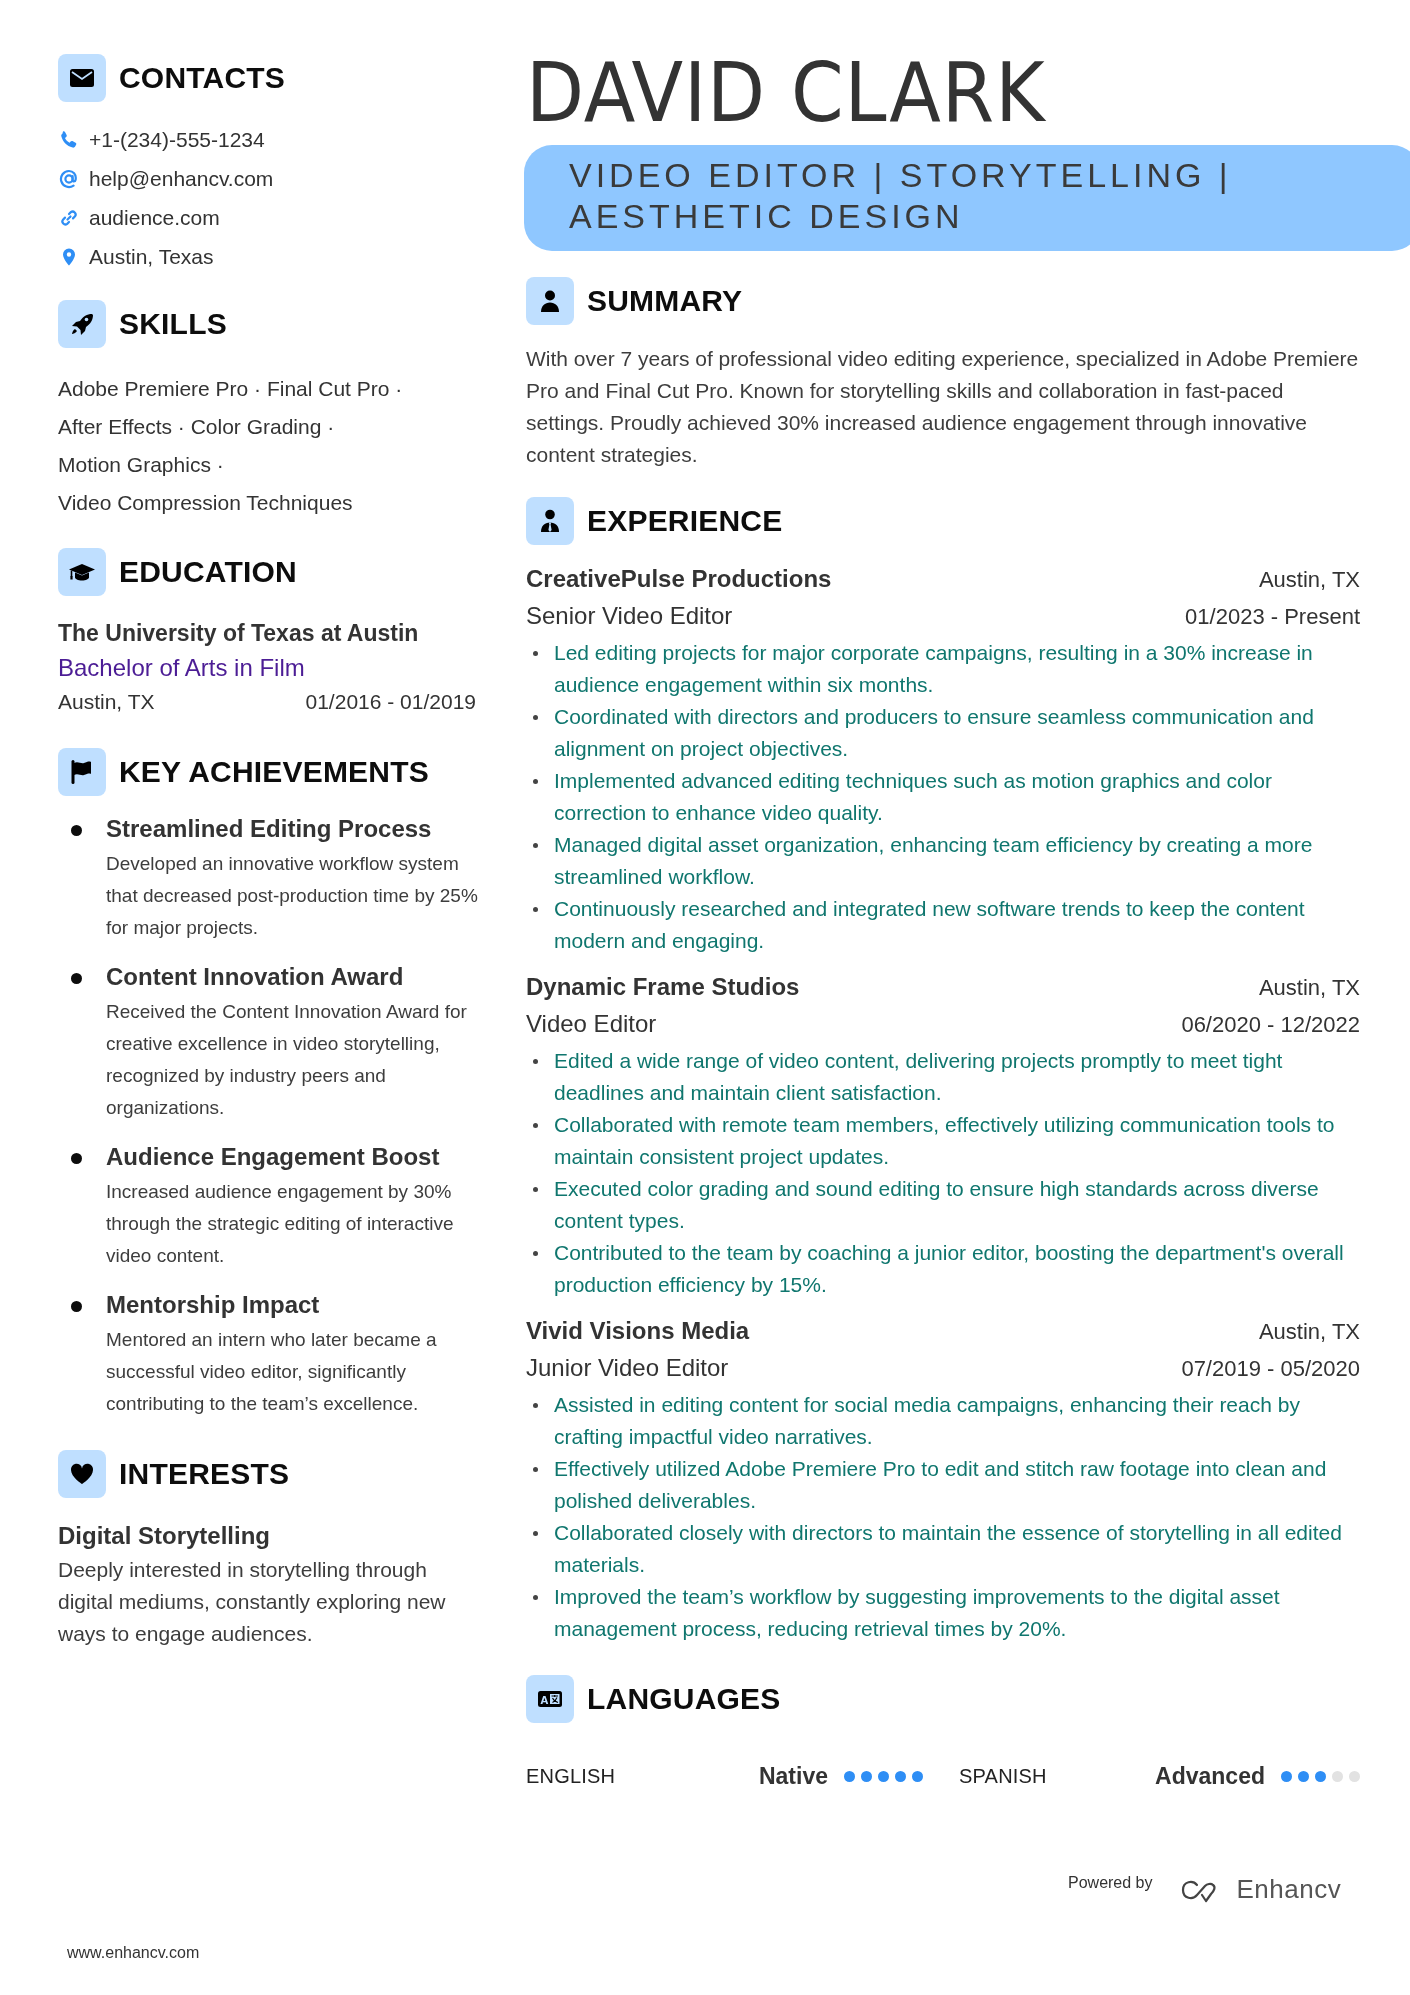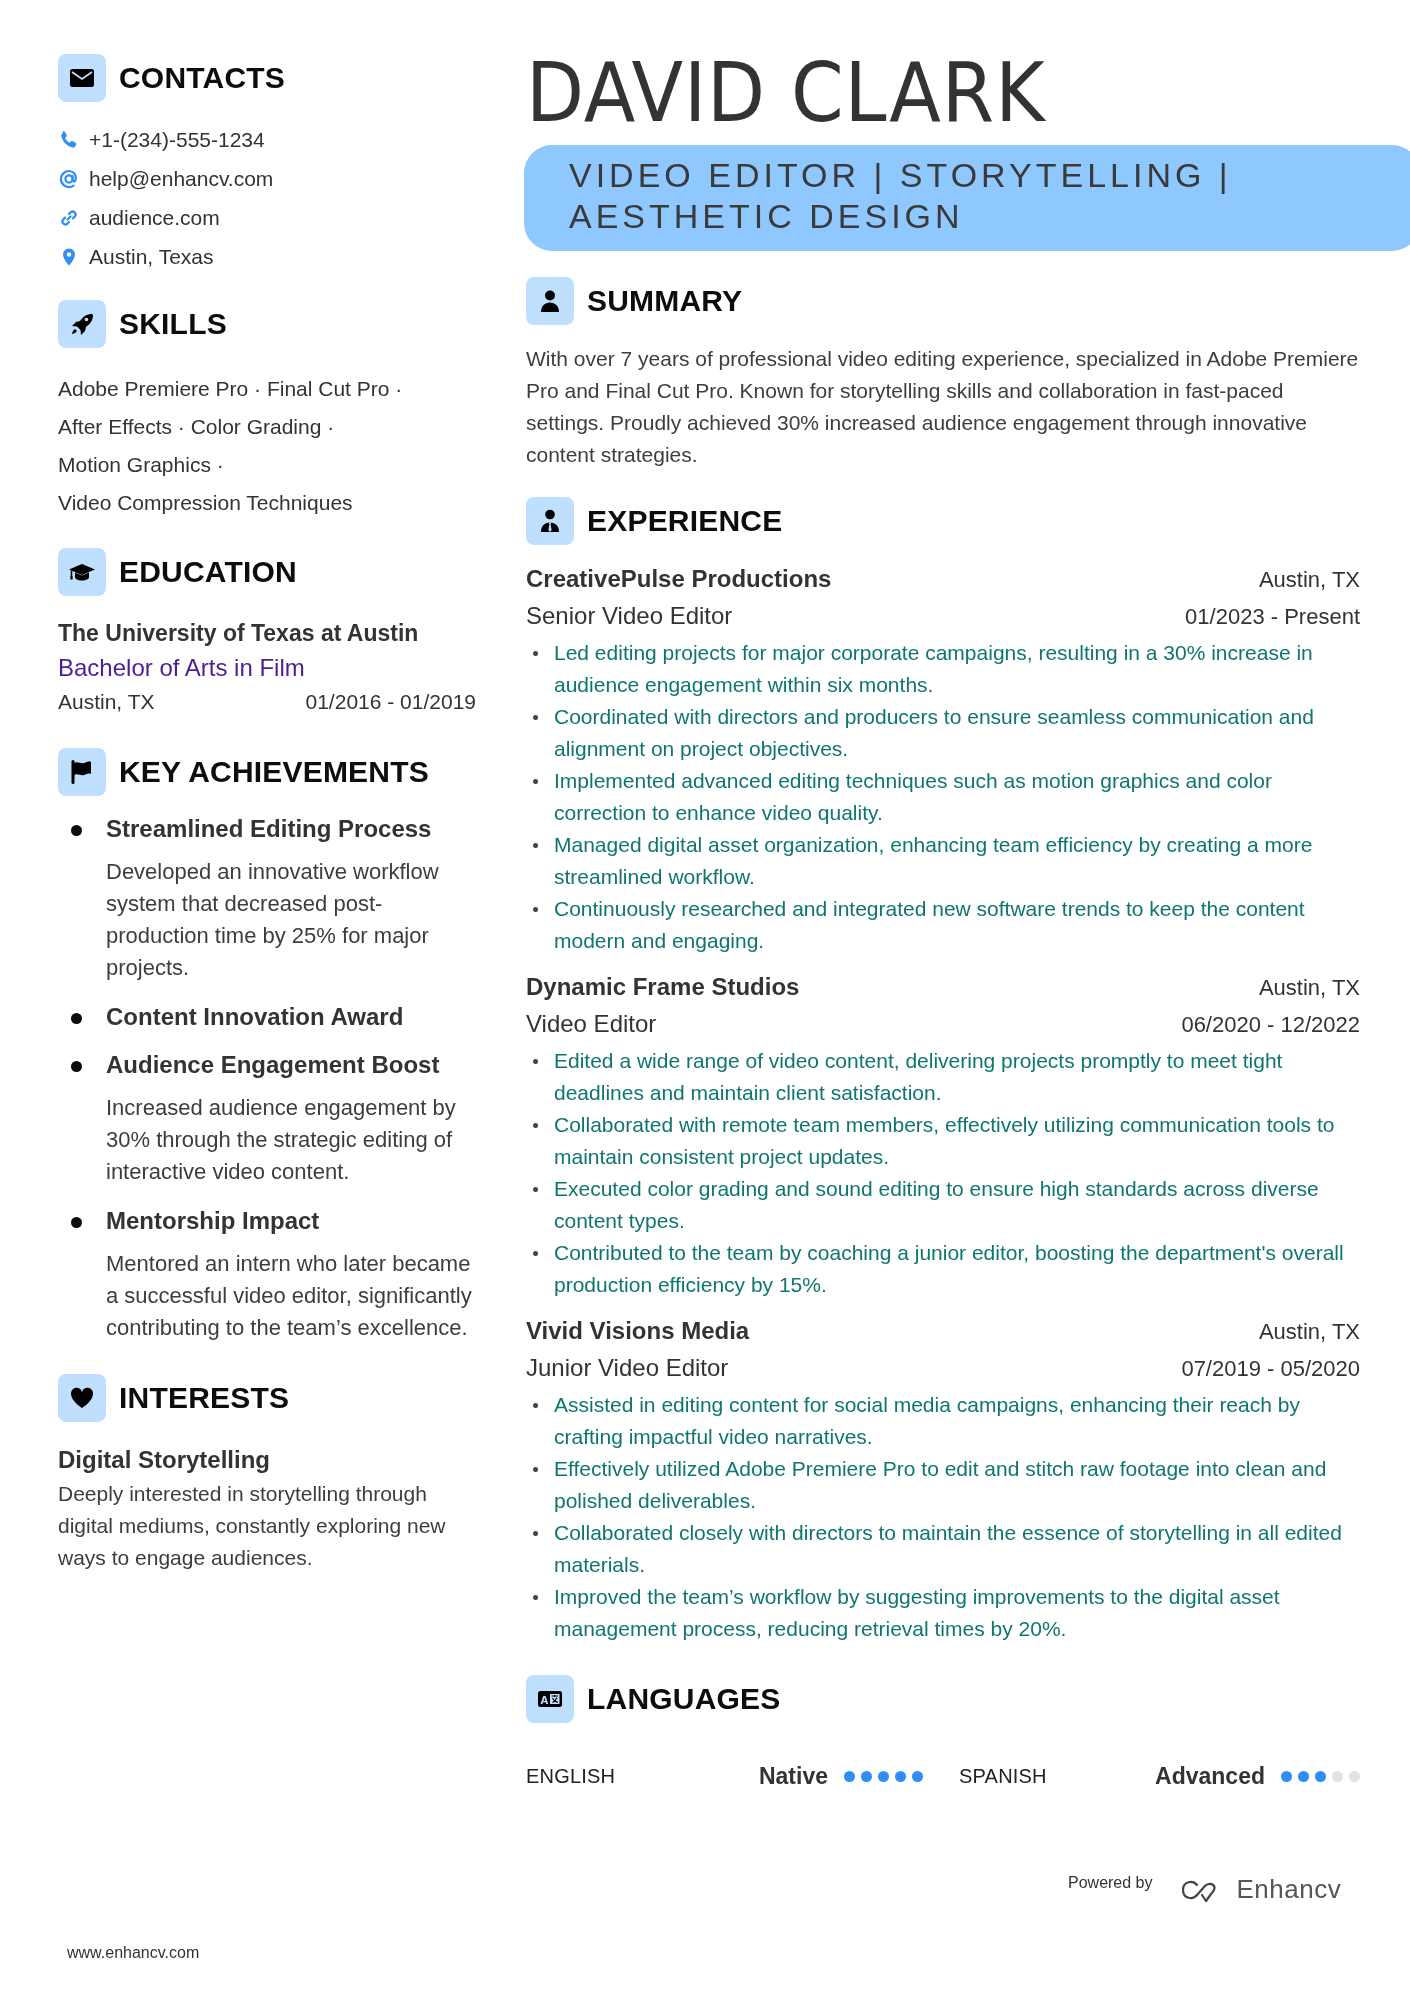--- a/index.html
+++ b/index.html
@@ -27,21 +27,21 @@
   
   .edu-school { margin-top: 22px; font-size: 23px; font-weight: 700; line-height: 30px; color: #333; }
   .edu-degree { font-size: 24px; line-height: 36px; color: #4c1d95; margin-top: 2px; }
   .edu-meta { display: flex; justify-content: space-between; font-size: 21px; line-height: 32px; color: #333; width: 418px; }
 
   
   .ach { position: relative; padding-left: 48px; margin-top: 18px; }
   .ach:first-of-type { margin-top: 18px; }
   .ach-bullet { position: absolute; left: 13px; top: 11px; width: 11px; height: 11px; border-radius: 50%; background: #0d0d0d; }
   .ach-title { font-size: 24px; font-weight: 700; line-height: 30px; color: #333; }
-  .ach-desc { font-size: 22px; line-height: 32px; color: #3d3d3d; margin-top: 12px; }
+  .ach-desc { font-size: 19px; line-height: 32px; color: #3d3d3d; margin-top: 4px; }
 
   
   .int-title { margin-top: 22px; font-size: 24px; font-weight: 700; line-height: 32px; color: #333; }
   .int-desc { font-size: 21px; line-height: 32px; color: #3d3d3d; margin-top: 2px; }
 
   
   .name { font-size: 82px; font-weight: 300; color: #333; letter-spacing: 1px; line-height: 90px; height: 92px; font-family: "DejaVu Sans", sans-serif; font-weight: normal; transform: scaleX(0.92); transform-origin: left; }
   .pill { margin-top: 5px; margin-left: -2px; width: 896px; height: 106px; border-radius: 28px; background: #8fc7ff; padding: 10px 28px 0 45px; }
   .pill-text { font-size: 34px; line-height: 41px; letter-spacing: 4px; color: #3a3a3a; font-weight: 500; }
 
@@ -177,20 +177,21 @@
       <div class="sec-title">KEY ACHIEVEMENTS</div>
     </div>
     <div class="ach">
       <span class="ach-bullet"></span>
       <div class="ach-title">Streamlined Editing Process</div>
       <div class="ach-desc">Developed an innovative workflow system that decreased post-production time by 25% for major projects.</div>
     </div>
     <div class="ach">
       <span class="ach-bullet"></span>
       <div class="ach-title">Content Innovation Award</div>
+      <div class="ach-desc">Received the Content Innovation Award for creative excellence in video storytelling, recognized by industry peers and organizations.</div>
     </div>
     <div class="ach">
       <span class="ach-bullet"></span>
       <div class="ach-title">Audience Engagement Boost</div>
       <div class="ach-desc">Increased audience engagement by 30% through the strategic editing of interactive video content.</div>
     </div>
     <div class="ach">
       <span class="ach-bullet"></span>
       <div class="ach-title">Mentorship Impact</div>
       <div class="ach-desc">Mentored an intern who later became a successful video editor, significantly contributing to the team’s excellence.</div>

